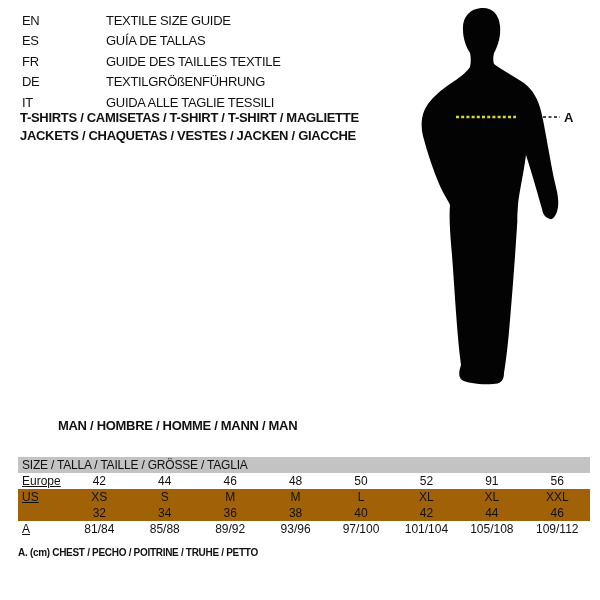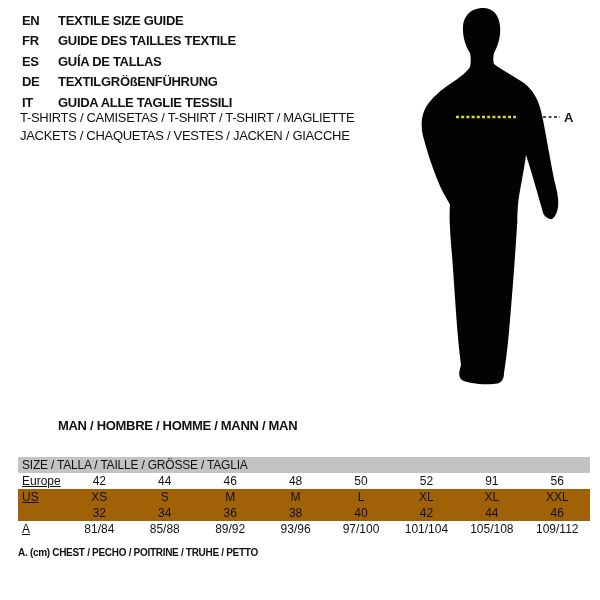--- a/index.html
+++ b/index.html
@@ -2,25 +2,25 @@
 <html><head>
 <meta charset="utf-8">
 <style>
   html,body{margin:0;padding:0;}
   .page{
     position:relative;width:600px;height:600px;background:#ffffff;
     font-family:"Liberation Sans",sans-serif;color:#111;overflow:hidden;
   }
   
   .lang-block{position:absolute;left:22px;top:11px;}
-  .lang-row{display:flex;line-height:20.4px;font-size:13px;font-weight:700;letter-spacing:-0.3px;}
+  .lang-row{display:flex;line-height:20.4px;font-size:13px;font-weight:400;letter-spacing:-0.3px;gap:48px;}
   .lang-code{width:36px;}
   
   .garment-block{position:absolute;left:20px;top:109px;}
-  .garment-line{font-size:13px;font-weight:400;letter-spacing:-0.3px;line-height:17.5px;white-space:nowrap;}
+  .garment-line{font-size:13px;font-weight:700;letter-spacing:-0.3px;line-height:17.5px;white-space:nowrap;}
   
   .figure{position:absolute;left:405px;top:5px;width:170px;height:385px;}
   
   .man-title{position:absolute;left:18px;top:418px;font-size:13px;font-weight:700;letter-spacing:-0.3px;padding-left:40px;}
   
   .size-table{position:absolute;left:18px;top:457px;width:572px;font-size:12px;}
   .size-header{background:#c3c3c3;height:16px;line-height:16px;padding-left:4px;letter-spacing:-0.2px;}
   .trow{display:flex;height:16px;line-height:16px;}
   .trow.shaded{background:#a16207;}
   .tlabel{width:8.5%;padding-left:4px;box-sizing:border-box;text-align:left;text-decoration:underline;}
@@ -32,26 +32,26 @@
 <body>
 
 <div class="page">
 
   <div class="lang-block">
     <div class="lang-row">
       <span class="lang-code">EN</span>
       <span class="lang-label">TEXTILE SIZE GUIDE</span>
     </div>
     <div class="lang-row">
+      <span class="lang-code">ES</span>
+      <span class="lang-label">GUÍA DE TALLAS</span>
+    </div>
+    <div class="lang-row">
       <span class="lang-code">FR</span>
       <span class="lang-label">GUIDE DES TAILLES TEXTILE</span>
-    </div>
-    <div class="lang-row">
-      <span class="lang-code">ES</span>
-      <span class="lang-label">GUÍA DE TALLAS</span>
     </div>
     <div class="lang-row">
       <span class="lang-code">DE</span>
       <span class="lang-label">TEXTILGRÖßENFÜHRUNG</span>
     </div>
     <div class="lang-row">
       <span class="lang-code">IT</span>
       <span class="lang-label">GUIDA ALLE TAGLIE TESSILI</span>
     </div>
   </div>

